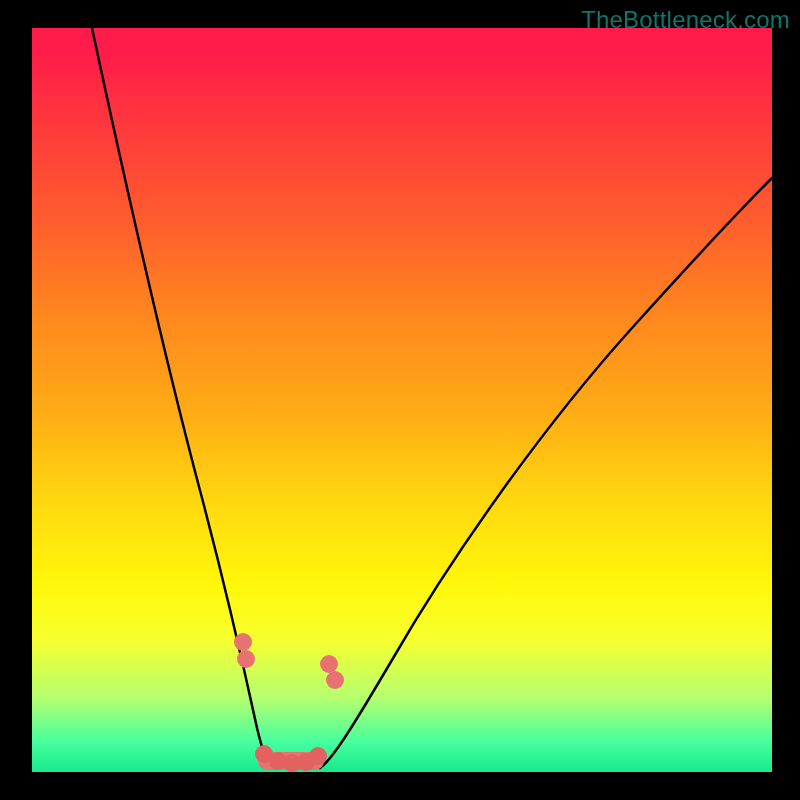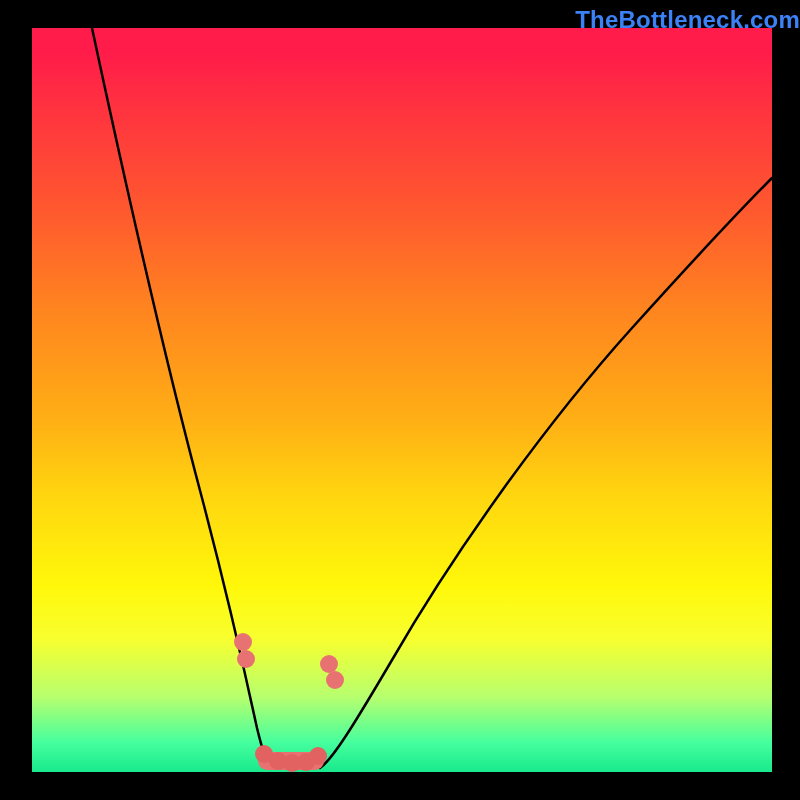--- a/index.html
+++ b/index.html
@@ -27,24 +27,24 @@
       #ffd60f 63%,
       #fff80a 75%,
       #f8ff2e 82%,
       #b6ff6f 90%,
       #46ff9e 96%,
       #18e98c 100%);
   }
   .watermark {
     position: absolute;
     top: 6px;
-    right: 0;
-    color: #3b82f6;
+    right: 10px;
+    color: #0f766e;
     font-size: 24px;
-    font-weight: 700;
+    font-weight: 400;
     letter-spacing: 0.2px;
     z-index: 10;
   }
   svg.curves {
     position: absolute;
     left: 0; top: 0;
     width: 740px;
     height: 744px;
     overflow: visible;
   }

